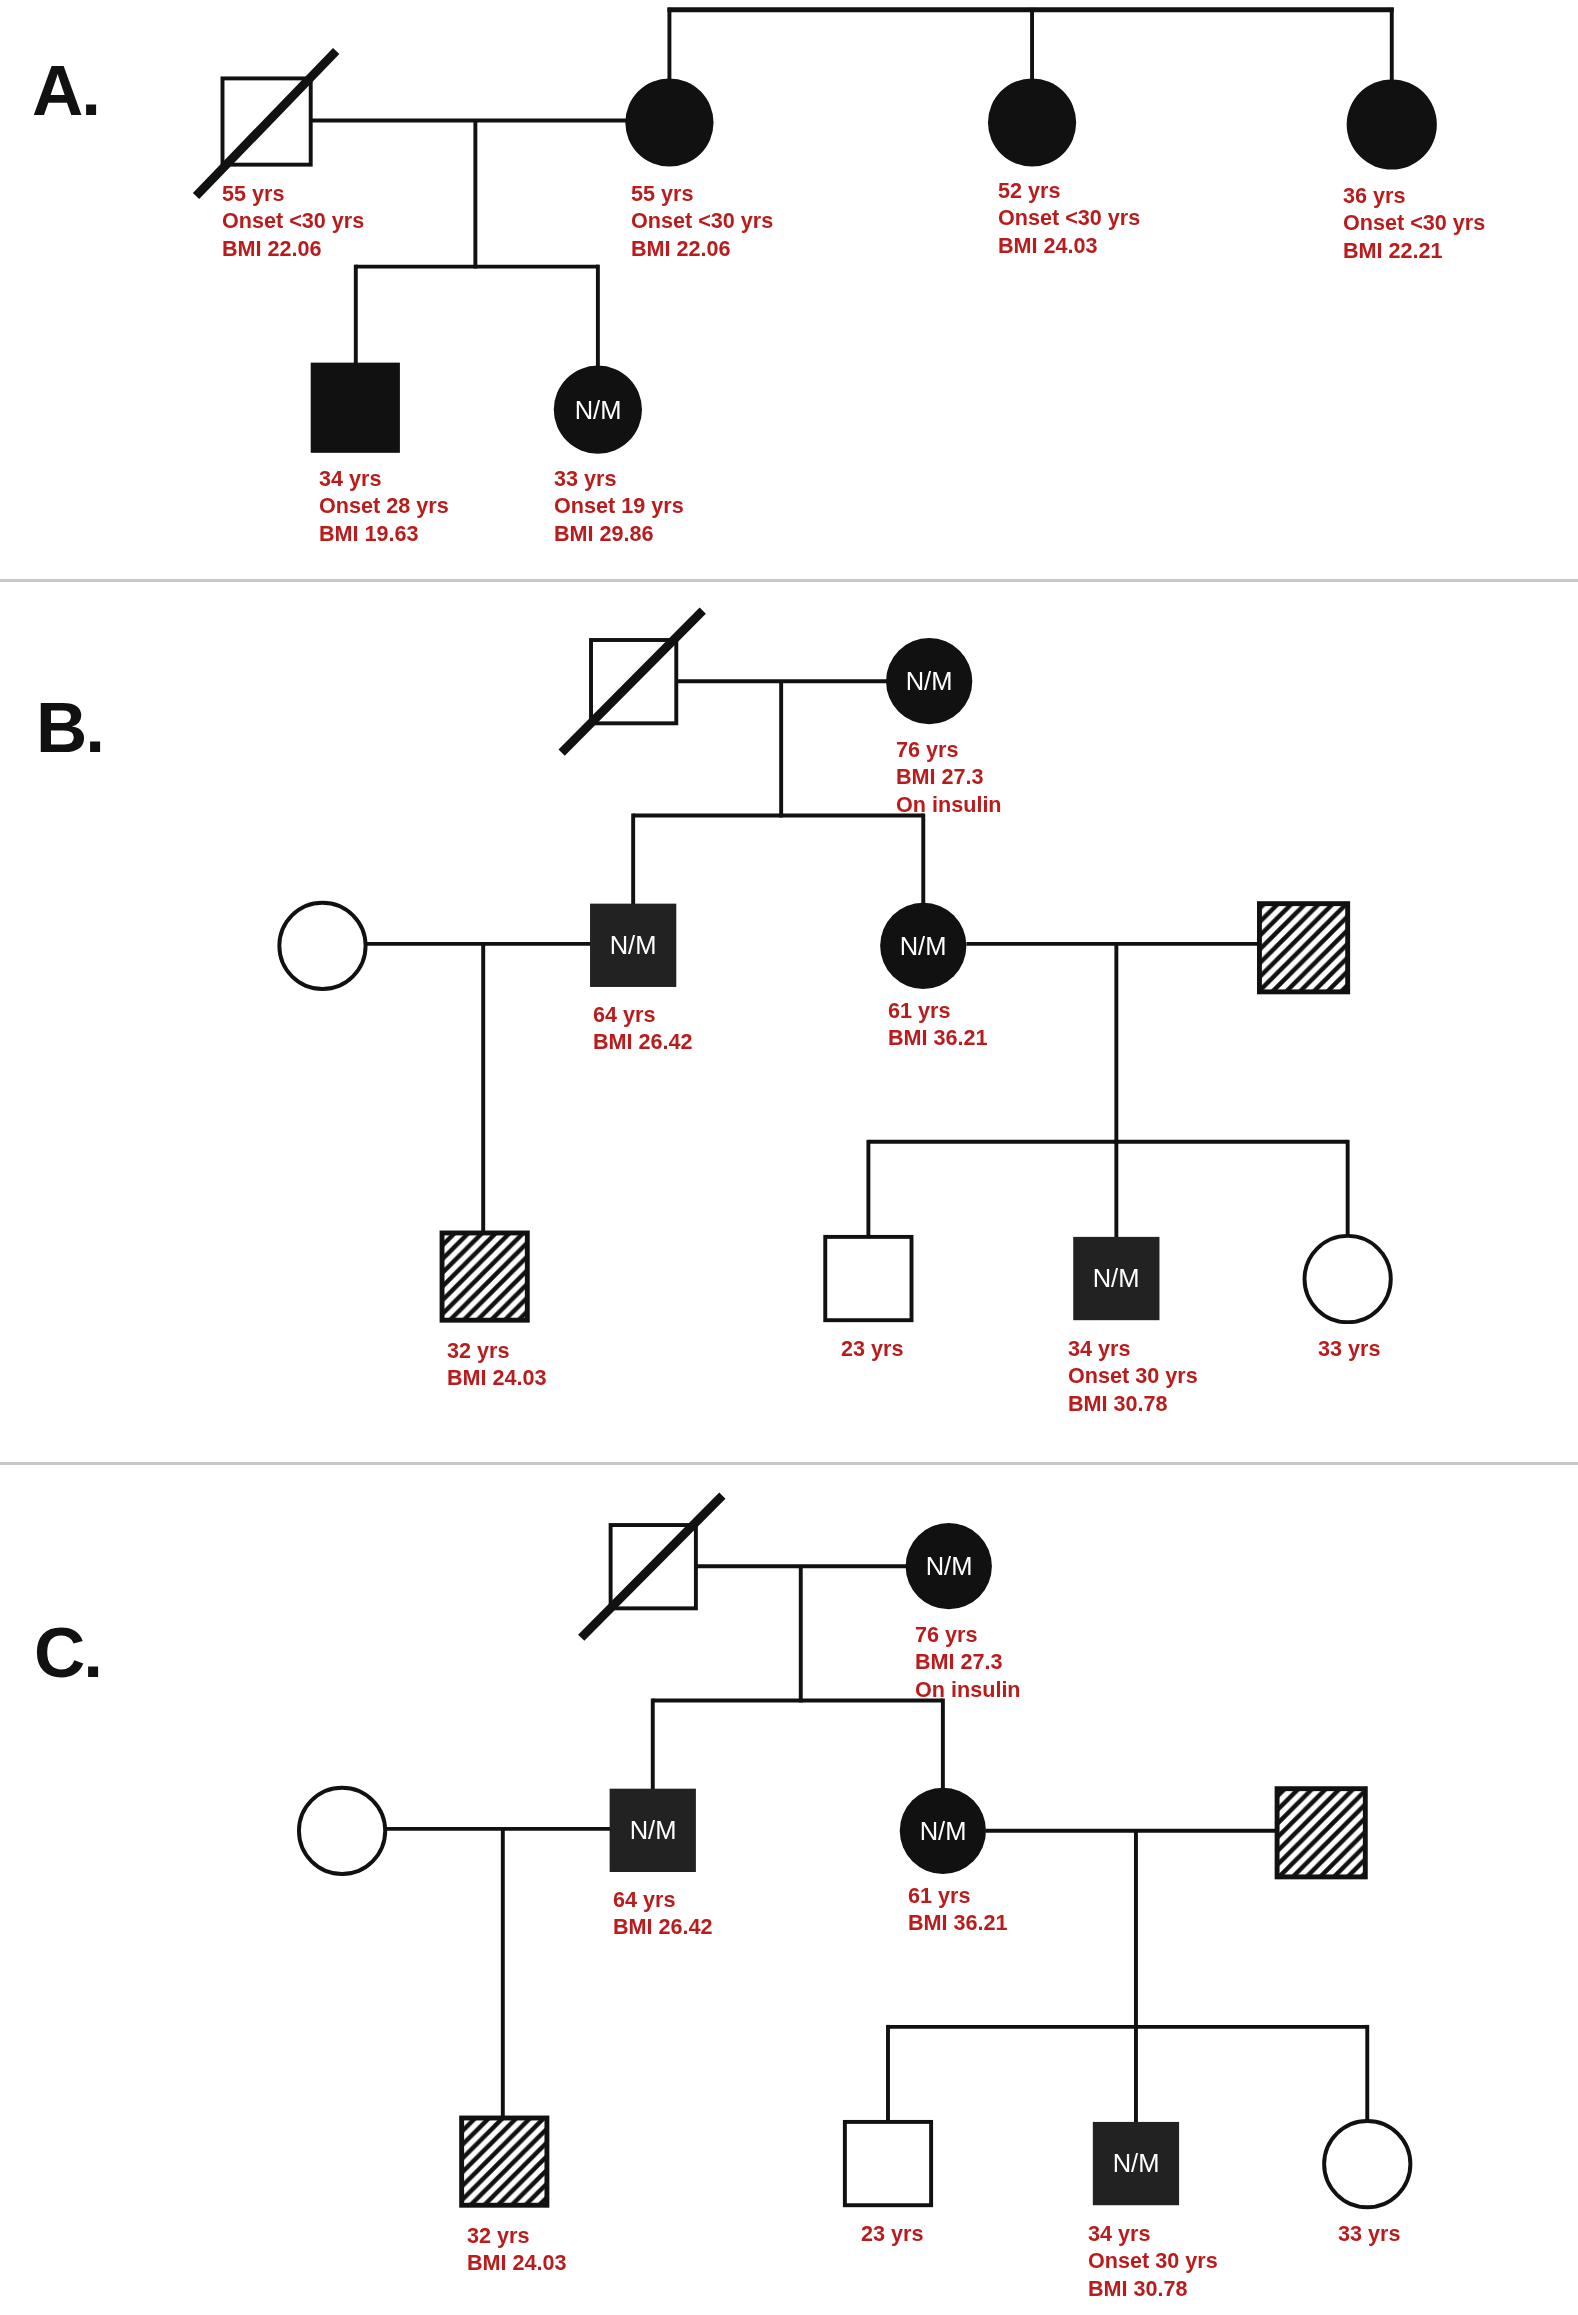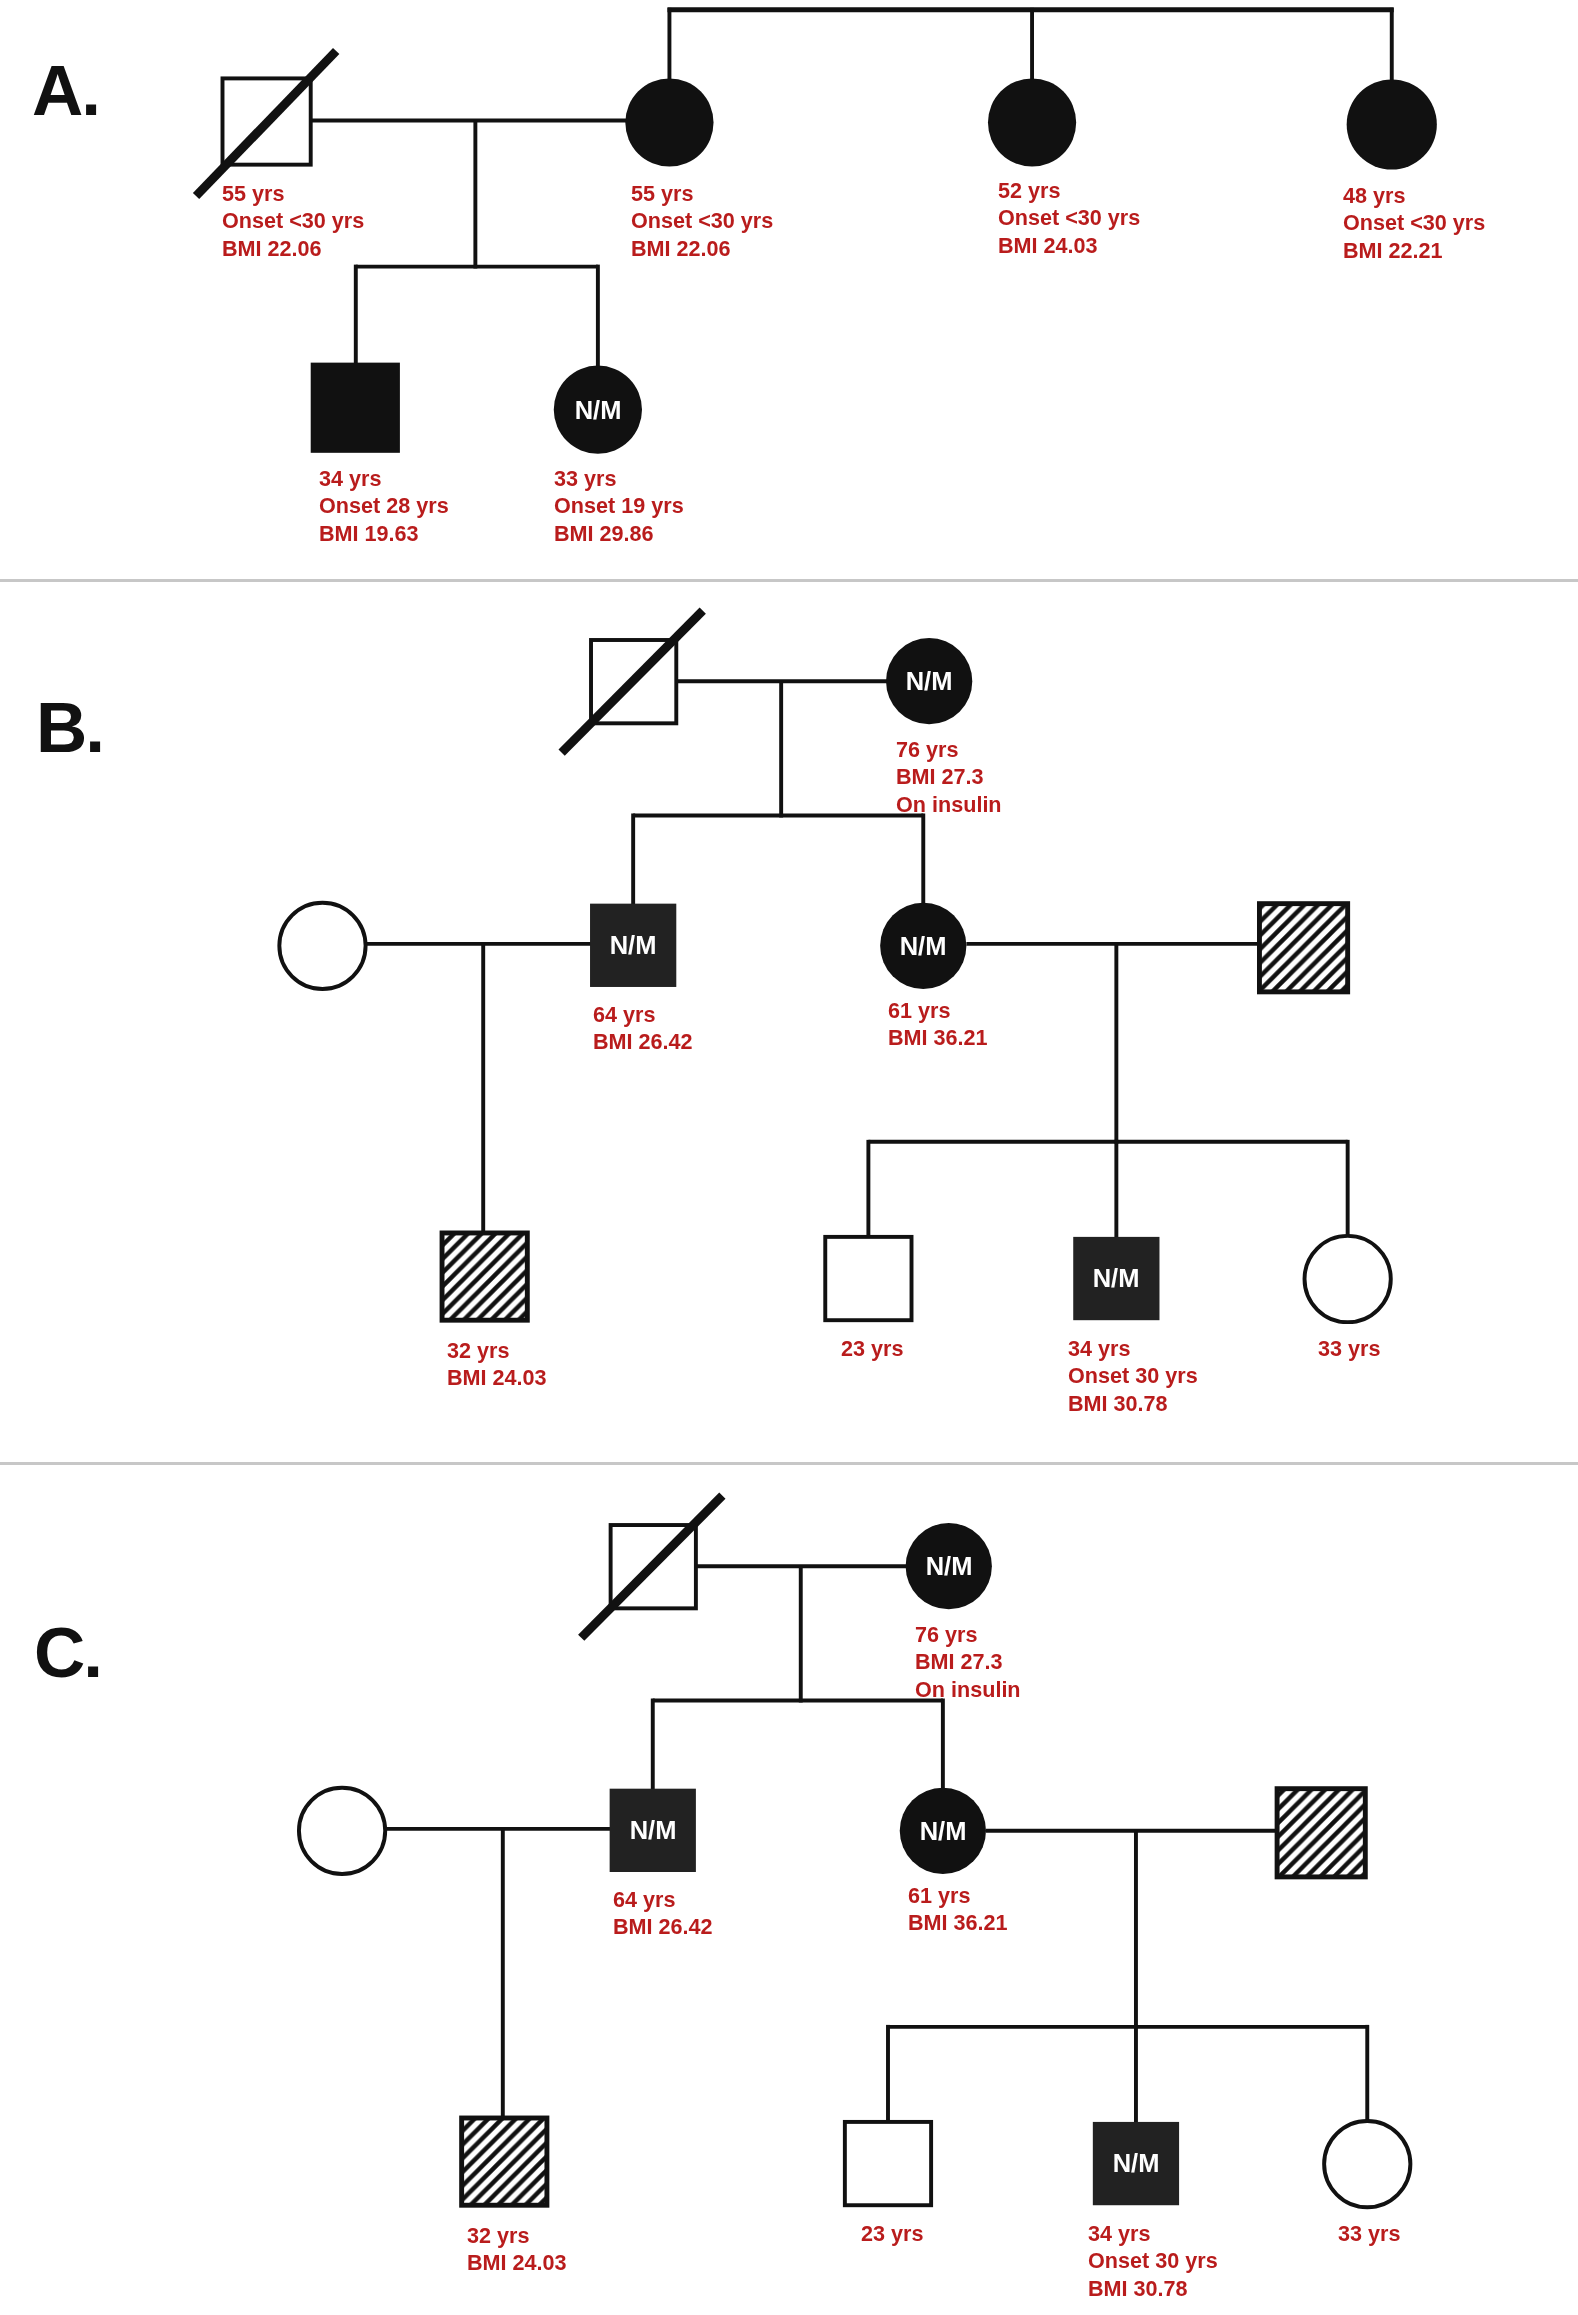--- a/index.html
+++ b/index.html
@@ -2,21 +2,21 @@
 <html><head>
 <meta charset="utf-8">
 <style>
   html,body{margin:0;padding:0;background:#ffffff;}
   .page{position:relative;width:1578px;height:2315px;background:#ffffff;
         font-family:"Liberation Sans",sans-serif;color:#1a1a1a;overflow:hidden;}
   svg.diagram{position:absolute;left:0;top:0;}
   .plabel{position:absolute;font-size:71px;font-weight:700;color:#111;line-height:1;letter-spacing:-2px;}
   .lbl{position:absolute;font-size:21.6px;font-weight:700;line-height:27.4px;white-space:nowrap;color:#b91c1c;}
   .nm{position:absolute;display:flex;align-items:center;justify-content:center;
-      color:#ffffff;font-size:25.5px;font-weight:700;pointer-events:none;}
+      color:#ffffff;font-size:25.5px;font-weight:400;pointer-events:none;}
   .divider{position:absolute;left:0;width:1578px;height:2.9px;background:#c7c7c7;}
 </style>
 </head>
 <body>
 
 <div class="page">
 
   <svg class="diagram" width="1578" height="2315" viewBox="0 0 1610 2362">
     <defs>
       <pattern id="hatch" width="14" height="14" patternUnits="userSpaceOnUse">
@@ -122,21 +122,21 @@
     <div>55 yrs</div>
     <div>Onset &lt;30 yrs</div>
     <div>BMI 22.06</div>
   </div>
   <div class="lbl" style="left:998px;top:177px">
     <div>52 yrs</div>
     <div>Onset &lt;30 yrs</div>
     <div>BMI 24.03</div>
   </div>
   <div class="lbl" style="left:1343px;top:182px">
-    <div>48 yrs</div>
+    <div>36 yrs</div>
     <div>Onset &lt;30 yrs</div>
     <div>BMI 22.21</div>
   </div>
   <div class="lbl" style="left:319px;top:465px">
     <div>34 yrs</div>
     <div>Onset 28 yrs</div>
     <div>BMI 19.63</div>
   </div>
   <div class="lbl" style="left:554px;top:465px">
     <div>33 yrs</div>

